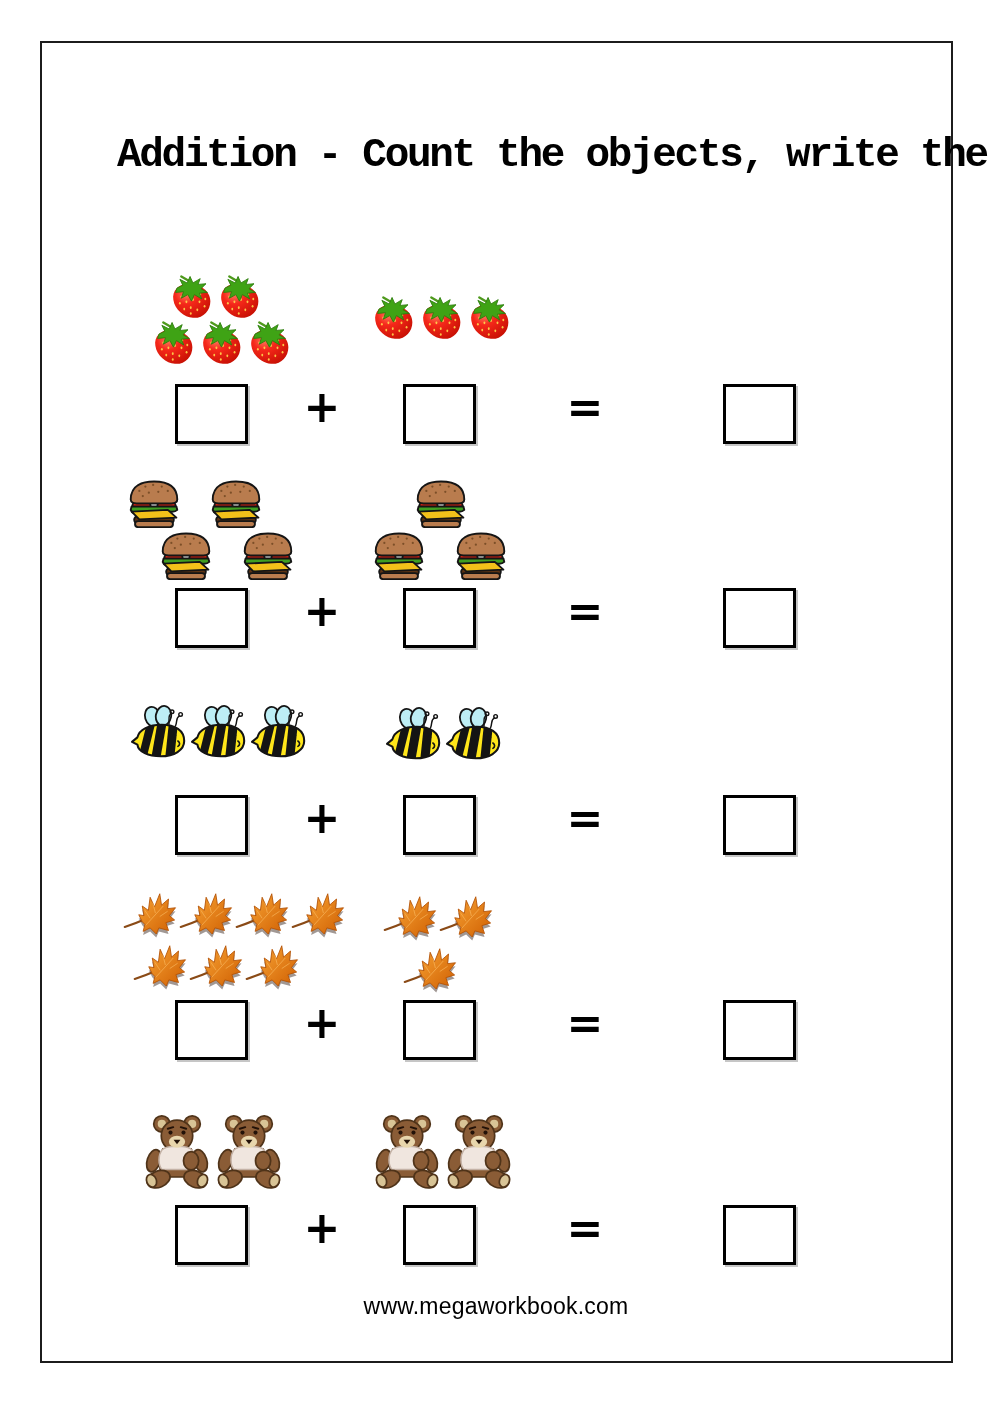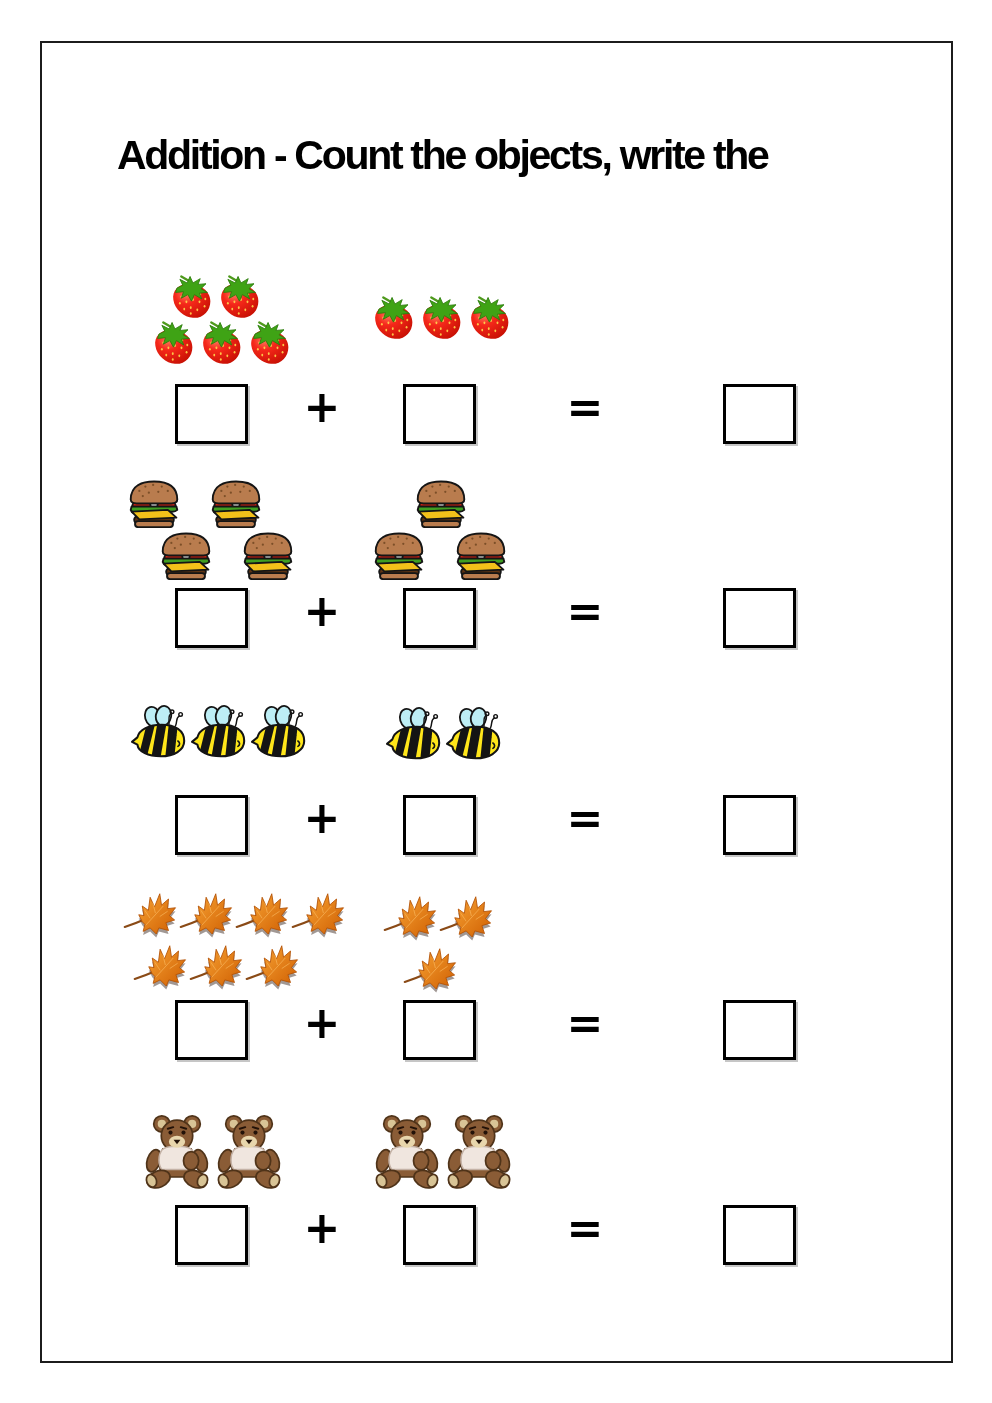--- a/index.html
+++ b/index.html
@@ -2,21 +2,21 @@
 <html><head>
 <meta charset="utf-8">
 <style>
   html,body{margin:0;padding:0;background:#ffffff;}
   body{position:relative;width:992px;height:1403px;overflow:hidden;
        font-family:"Liberation Sans",sans-serif;color:#000;}
   .sheet{position:absolute;inset:0;}
   .frame{position:absolute;left:40px;top:41px;width:909px;height:1318px;
          border:2px solid #1c1c1c;background:#fff;}
   .title{position:absolute;left:117px;top:124px;font-size:41px;font-weight:700;
-         letter-spacing:-2.3px;line-height:63px;white-space:nowrap;}
+         letter-spacing:-2.3px;line-height:63px;white-space:nowrap;font-family:Liberation Mono, monospace;}
   .footer{position:absolute;left:0;top:1293px;width:992px;text-align:center;
           font-size:23px;letter-spacing:0.2px;}
   .row{position:absolute;left:0;width:992px;}
   .group{position:absolute;}
   .line{display:flex;align-items:flex-start;}
   .obj{display:block;flex:0 0 auto;}
   .eq{position:absolute;left:0;width:992px;height:60px;}
   .abox{position:absolute;top:0;width:67px;height:54px;border:3px solid #000;
         background:#fff;box-shadow:2px 2px 0 #c6c6c6;}
   .sign{position:absolute;top:-7px;width:44px;height:60px;line-height:60px;
@@ -337,13 +337,14 @@
         <div class="eq" style="top: 95px;">
           <div class="abox" style="left: 175px;"></div>
           <div class="sign" style="left: 300px;">+</div>
           <div class="abox" style="left: 403px;"></div>
           <div class="sign" style="left: 563px;">=</div>
           <div class="abox" style="left: 723px;"></div>
         </div>
       </div>
     </div>
 
+  <div class="footer">www.megaworkbook.com</div>
 </div>
 
 </body></html>

